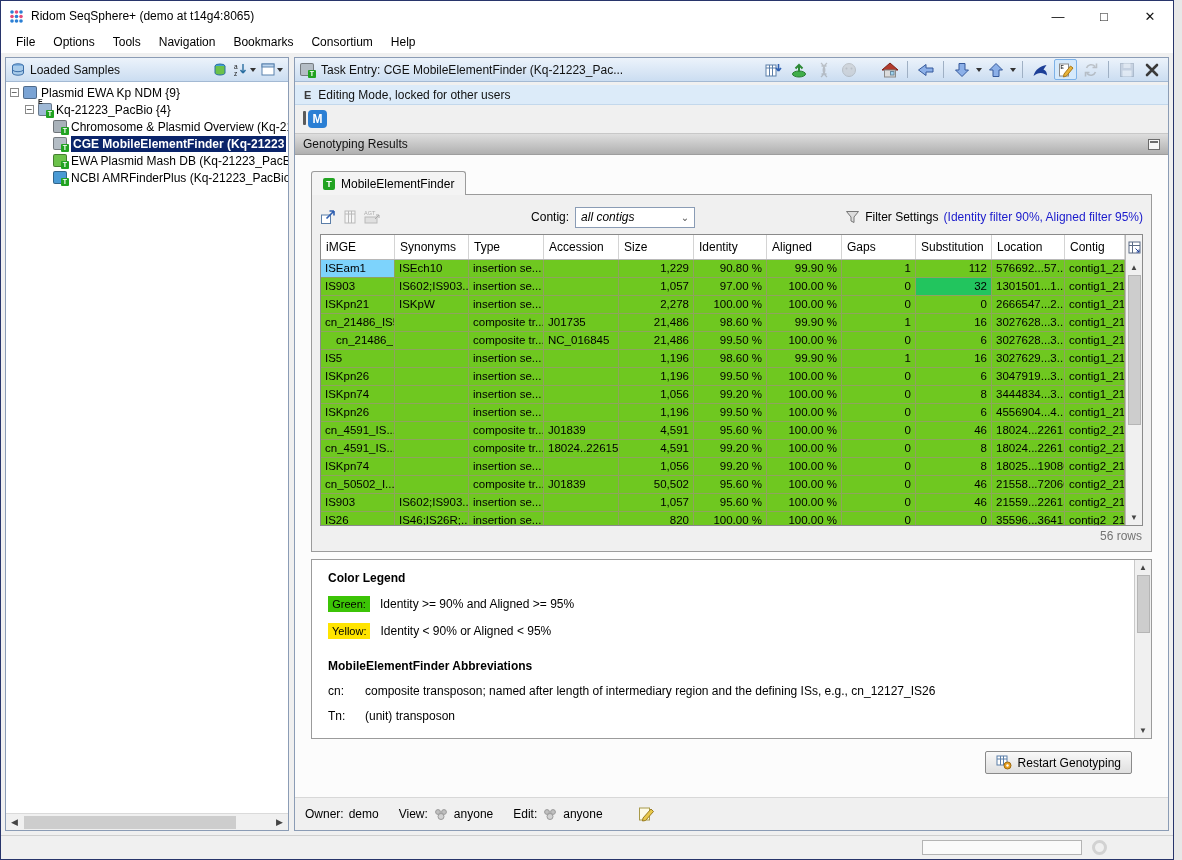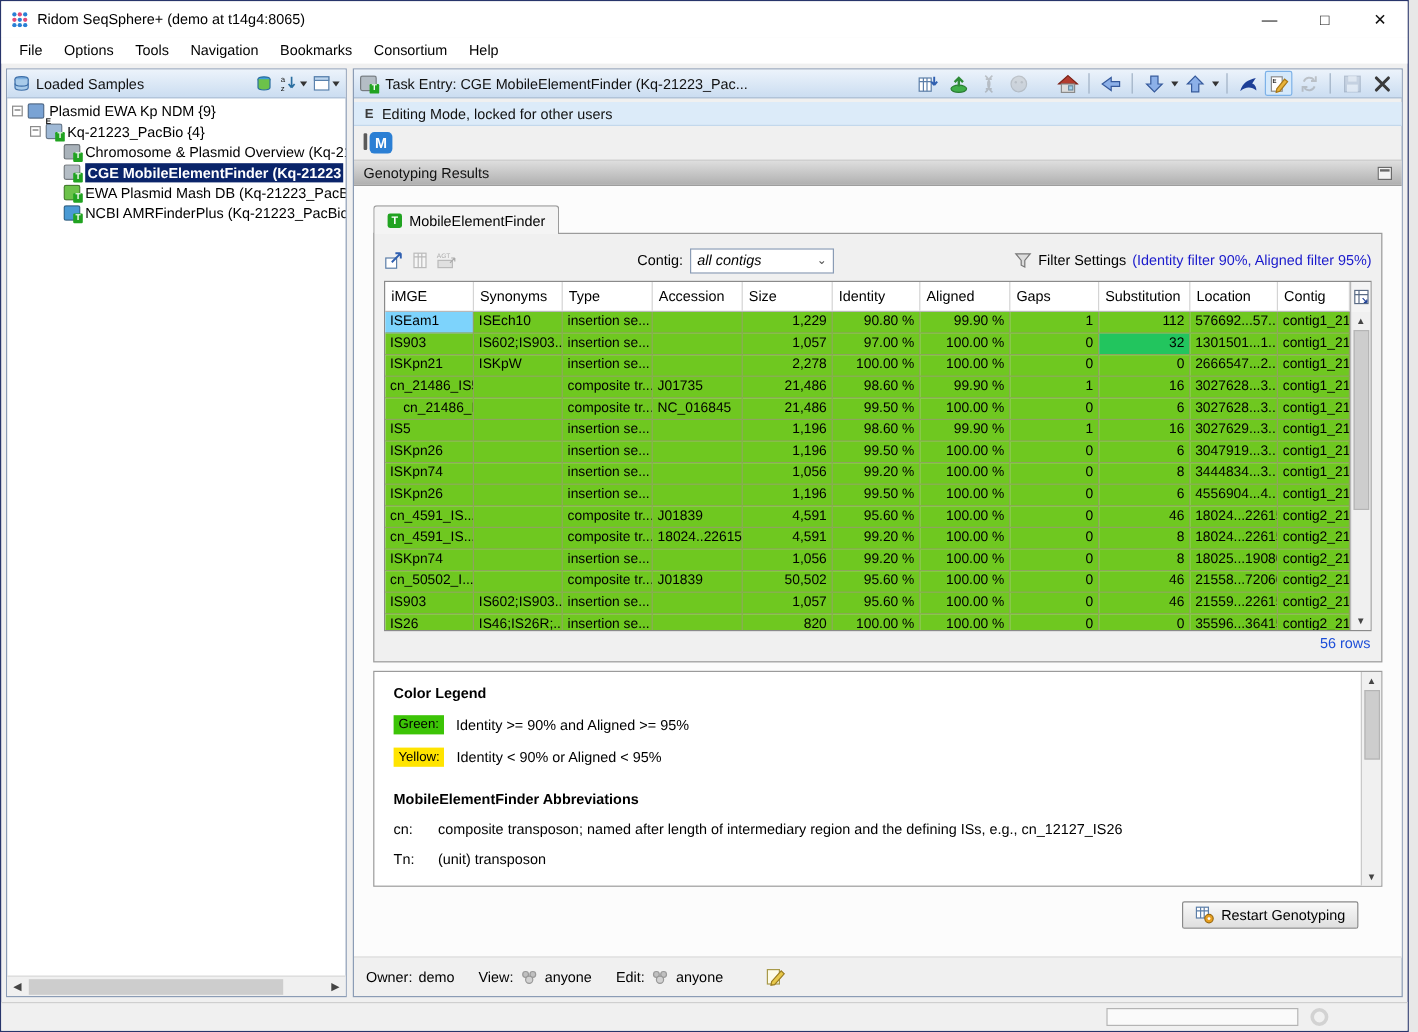--- a/index.html
+++ b/index.html
@@ -86,21 +86,21 @@
   .tr { display:flex; height:18px; }
   .td { font-size:11.5px; line-height:17px; padding:0 4px; background:#6fc820; border-right:1px solid #8fa35f; border-bottom:1px solid #8fa35f; white-space:nowrap; overflow:hidden; color:#000; }
   .td.num { text-align:right; }
   .c0{width:74px;flex:0 0 74px} .c1{width:74px;flex:0 0 74px} .c2{width:75px;flex:0 0 75px} .c3{width:75px;flex:0 0 75px}
   .c4{width:75px;flex:0 0 75px} .c5{width:73px;flex:0 0 73px} .c6{width:75px;flex:0 0 75px} .c7{width:74px;flex:0 0 74px}
   .c8{width:76px;flex:0 0 76px} .c9{width:73px;flex:0 0 73px} .c10{flex:1}
   .vscroll { border-left:1px solid #b8b8b8; background:#f0f0f0; display:flex; flex-direction:column; align-items:center; }
   .vs-arrow { height:15px; font-size:8px; color:#444; line-height:15px; }
   .vs-thumb { width:13px; background:#cdcdcd; border:1px solid #b5b5b5; }
   .vs-fill { flex:1; }
-  .rowcount { text-align:right; font-size:12px; padding:3px 1px 0 0; color:#1d4ed8; }
+  .rowcount { text-align:right; font-size:12px; padding:3px 1px 0 0; color:#737373; }
 
   .legend { margin-top:7px; height:180px; flex:0 0 180px; border:1px solid #9b9b9b; background:#fff; display:flex; }
   .legend-body { flex:1; padding:11px 16px; font-size:12px; overflow:hidden; color:#000; }
   .legend-title { font-weight:bold; margin-bottom:11px; }
   .legend-entry { display:flex; align-items:center; gap:10px; margin-bottom:11px; }
   .swatch { min-width:42px; height:16px; display:flex; align-items:center; justify-content:center; font-size:11px; padding:0 4px; }
   .abbrev-title { font-weight:bold; margin:20px 0 11px 0; }
   .abbrev { display:flex; margin-bottom:11px; }
   .abbrev-key { width:37px; flex:0 0 37px; }
   .legend-scroll { width:17px; flex:0 0 17px; border-left:1px solid #c9c9c9; background:#f0f0f0; display:flex; flex-direction:column; align-items:center; }

